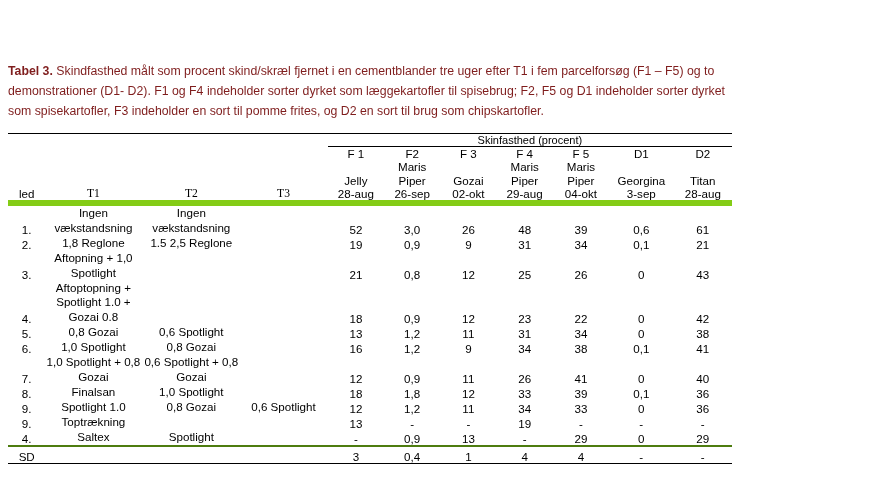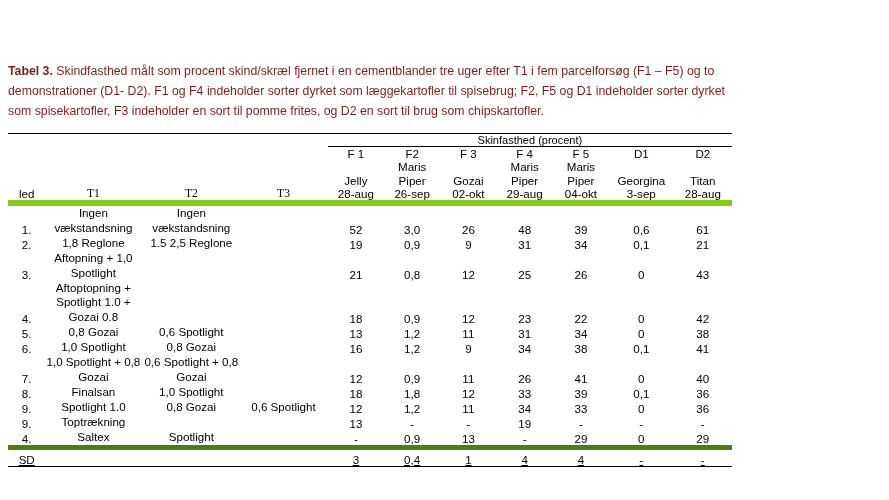--- a/index.html
+++ b/index.html
@@ -101,26 +101,25 @@
   td.labelcell {
     text-align: left;
     line-height: 1.28;
     padding-top: 1px;
     padding-bottom: 1px;
   }
   tr.datarow td {
     vertical-align: bottom;
   }
   .sd-row td {
-    border-top: 5px solid #4d7c0f;
+    border-top: 2px solid #4d7c0f;
     border-bottom: 1.4px solid #000;
     padding-top: 1px;
     padding-bottom: 1px;
     height: 16px;
-    text-decoration: underline;
   }
   .vmid { vertical-align: middle; font-family: Liberation Serif, serif; }
   .hdr-block td { vertical-align: bottom; }
   .ledlabel {
     vertical-align: middle;
   }
 </style>
 </head>
 <body>
 

